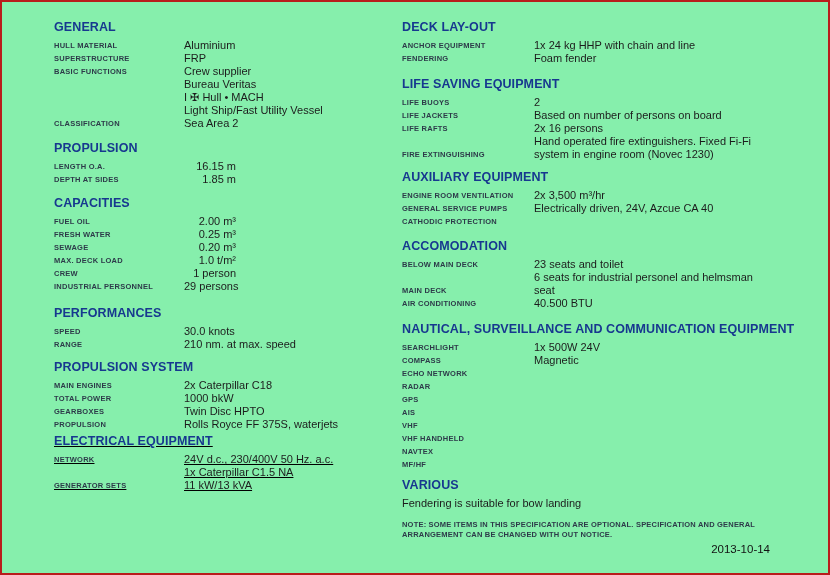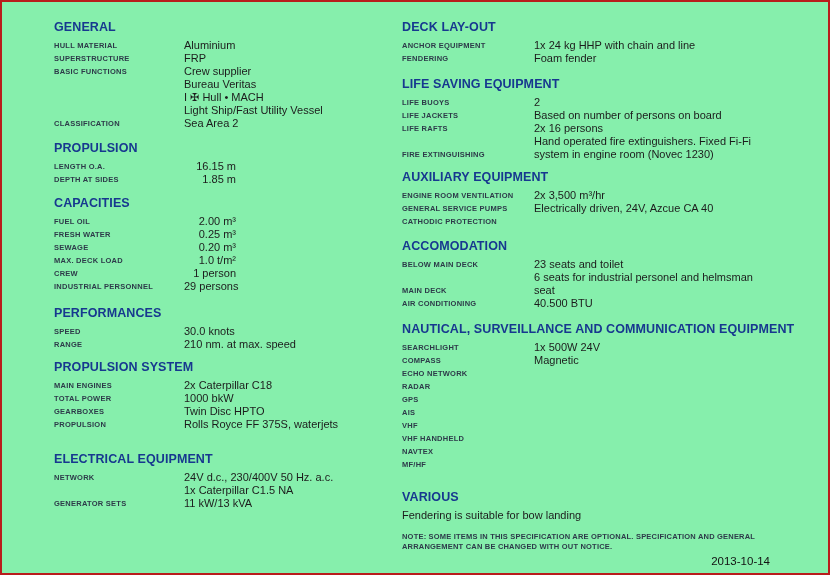--- a/index.html
+++ b/index.html
@@ -48,27 +48,27 @@
 
   .section-text{
     font-size:11px;color:var(--value-color);line-height:13px;
   }
 
   
   #left-sections > .section:nth-child(2){margin-top:11px;}
   #left-sections > .section:nth-child(3){margin-top:10px;}
   #left-sections > .section:nth-child(4){margin-top:13px;}
   #left-sections > .section:nth-child(5){margin-top:9px;}
-  #left-sections > .section:nth-child(6){margin-top:21px;}
+  #left-sections > .section:nth-child(6){margin-top:3px;text-decoration:underline;}
 
   #right-sections > .section:nth-child(2){margin-top:12px;}
   #right-sections > .section:nth-child(3){margin-top:9px;}
   #right-sections > .section:nth-child(4){margin-top:11px;}
   #right-sections > .section:nth-child(5){margin-top:12px;}
-  #right-sections > .section:nth-child(6){margin-top:19px;}
+  #right-sections > .section:nth-child(6){margin-top:7px;}
 
   .note{
     margin-top:10px;
     font-size:7.5px;font-weight:bold;
     color:var(--label-color);
     letter-spacing:.2px;
     line-height:9.5px;
     white-space:pre-line;
   }
   .date{

